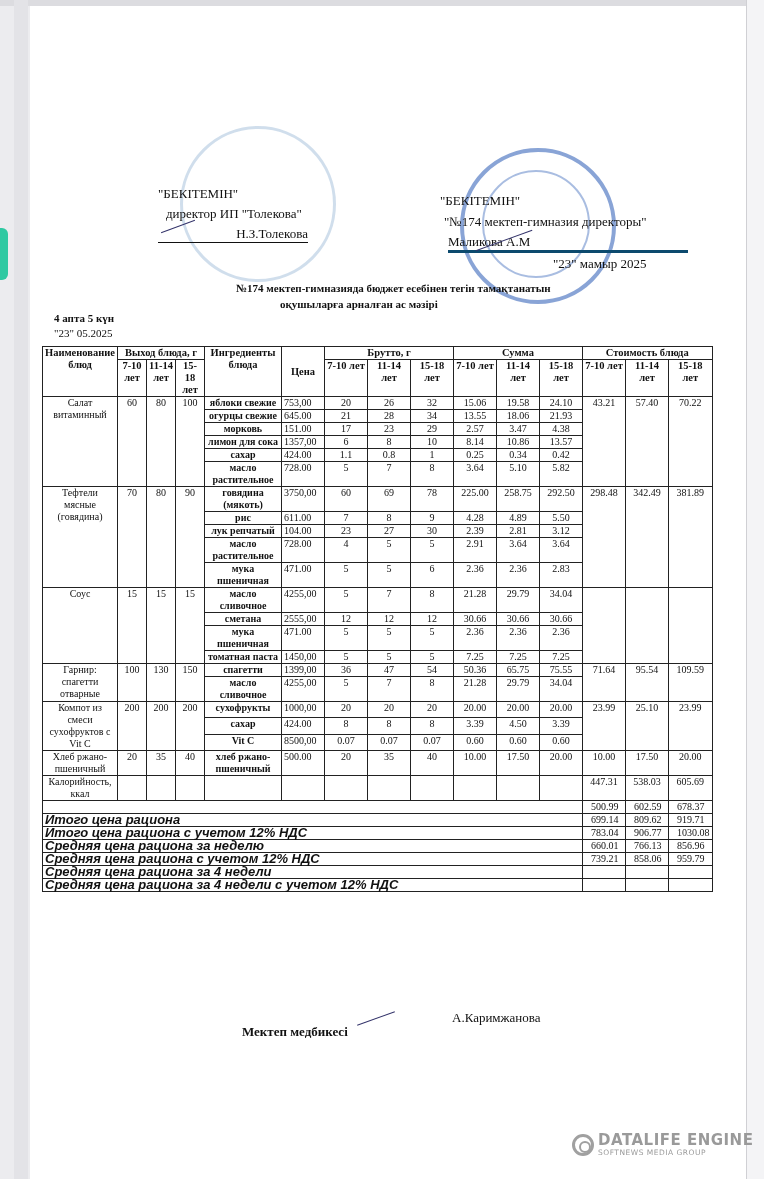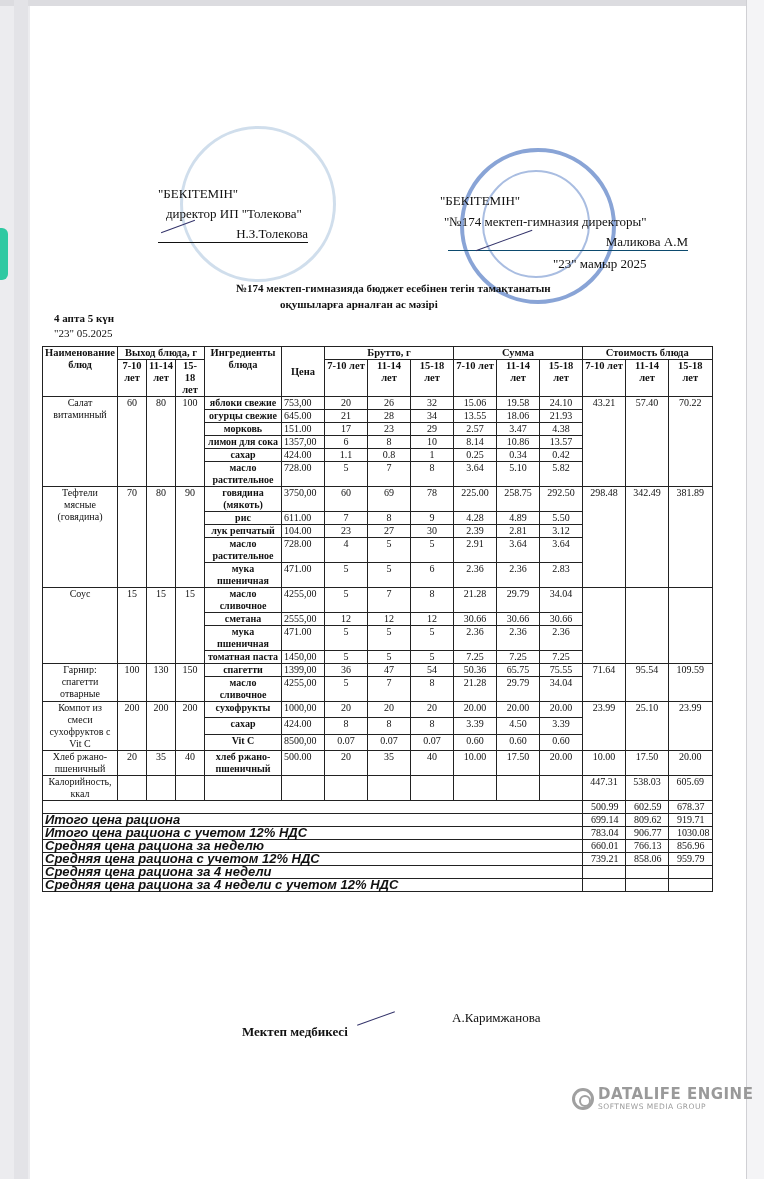--- a/index.html
+++ b/index.html
@@ -20,21 +20,21 @@
   .bold { font-weight:bold; }
 
   table.menu { position:absolute; left:42px; top:346px; border-collapse:collapse; font-size:10px; }
   table.menu td, table.menu th { border:1px solid #222; padding:0 2px; text-align:center; vertical-align:top; line-height:12px; }
   table.menu th { font-weight:bold; font-size:10.5px; }
   .ing { text-align:center; font-weight:bold; }
   .price { text-align:left !important; }
   .summary-row td { border:none; border-top:1px solid #222; font-style:italic; font-weight:bold; text-align:left !important; font-family:"Liberation Sans", sans-serif; font-size:13px; }
   .summary-row td.val { border:1px solid #222; font-style:normal; font-weight:normal; text-align:left; font-family:"Liberation Serif", serif; font-size:10px;padding-left:8px; }
 
-  .watermark { position:absolute; left:572px; top:1087px; display:flex; align-items:center; gap:4px; color:#9a9a9a; font-family:"DejaVu Sans", sans-serif; }
+  .watermark { position:absolute; left:572px; top:1133px; display:flex; align-items:center; gap:4px; color:#9a9a9a; font-family:"DejaVu Sans", sans-serif; }
   .wm-icon { width:22px; height:22px; border:3px solid #a0a0a0; border-radius:50%; box-sizing:border-box; position:relative; }
   .wm-icon::after { content:""; position:absolute; left:4px; top:4px; width:8px; height:8px; border:2px solid #a0a0a0; border-radius:50%; }
   .wm-title { font-size:15px; font-weight:bold; letter-spacing:0.5px; line-height:15px; }
   .wm-sub { font-size:7.5px; letter-spacing:0.5px; line-height:9px; }
   .sig { position:absolute; border-bottom:1.5px solid #33336a; transform:rotate(-20deg); }
 </style>
 </head>
 <body>
 
 <div class="top-bar"></div>
@@ -46,21 +46,21 @@
 
 <div class="stamp stamp-left"></div>
 <div class="stamp stamp-right"></div>
 
 <div class="txt" style="left:158px;top:186px;">"БЕКІТЕМІН"</div>
 <div class="txt" style="left:166px;top:206px;">директор ИП "Толекова"</div>
 <div class="txt" style="left:158px;top:226px;border-bottom:1px solid #111;width:150px;text-align:right;">Н.З.Толекова</div>
 
 <div class="txt" style="left:440px;top:193px;">"БЕКІТЕМІН"</div>
 <div class="txt" style="left:444px;top:214px;">"№174 мектеп-гимназия директоры"</div>
-<div class="txt" style="left:448px;top:234px;border-bottom:1px solid #0c4a6e;width:240px;text-align:right;">Маликова А.М</div>
+<div class="txt" style="left:448px;top:234px;border-bottom:3px solid #0c4a6e;width:240px;text-align:left;">Маликова А.М</div>
 <div class="txt" style="left:553px;top:256px;">"23" мамыр  2025</div>
 
 <div class="sig" style="left:160px;top:226px;width:36px;"></div>
 <div class="sig" style="left:474px;top:240px;width:60px;"></div>
 
 <div class="txt bold" style="left:200px;top:282px;font-size:11px;margin-left:36px;">№174 мектеп-гимназияда бюджет есебінен тегін тамақтанатын</div>
 <div class="txt bold" style="left:280px;top:298px;font-size:11px;">оқушыларға арналған ас мәзірі</div>
 
 <div class="txt bold" style="left:54px;top:312px;font-size:11px;">4 апта 5 күн</div>
 <div class="txt" style="left:54px;top:327px;font-size:11px;">"23" 05.2025</div>

